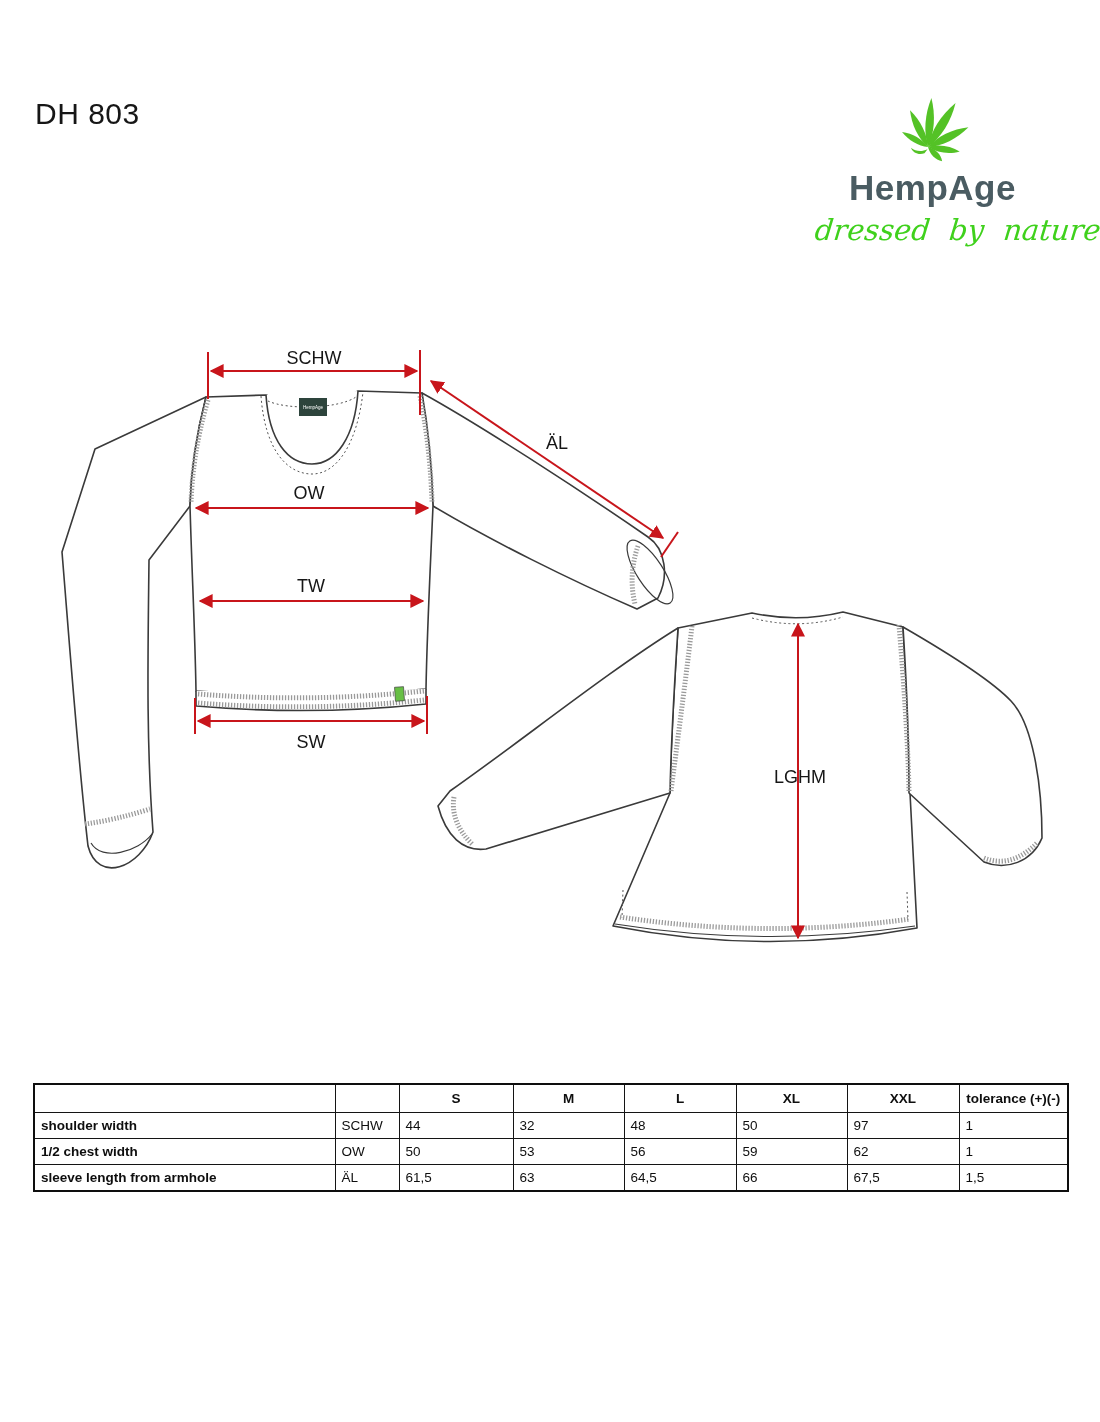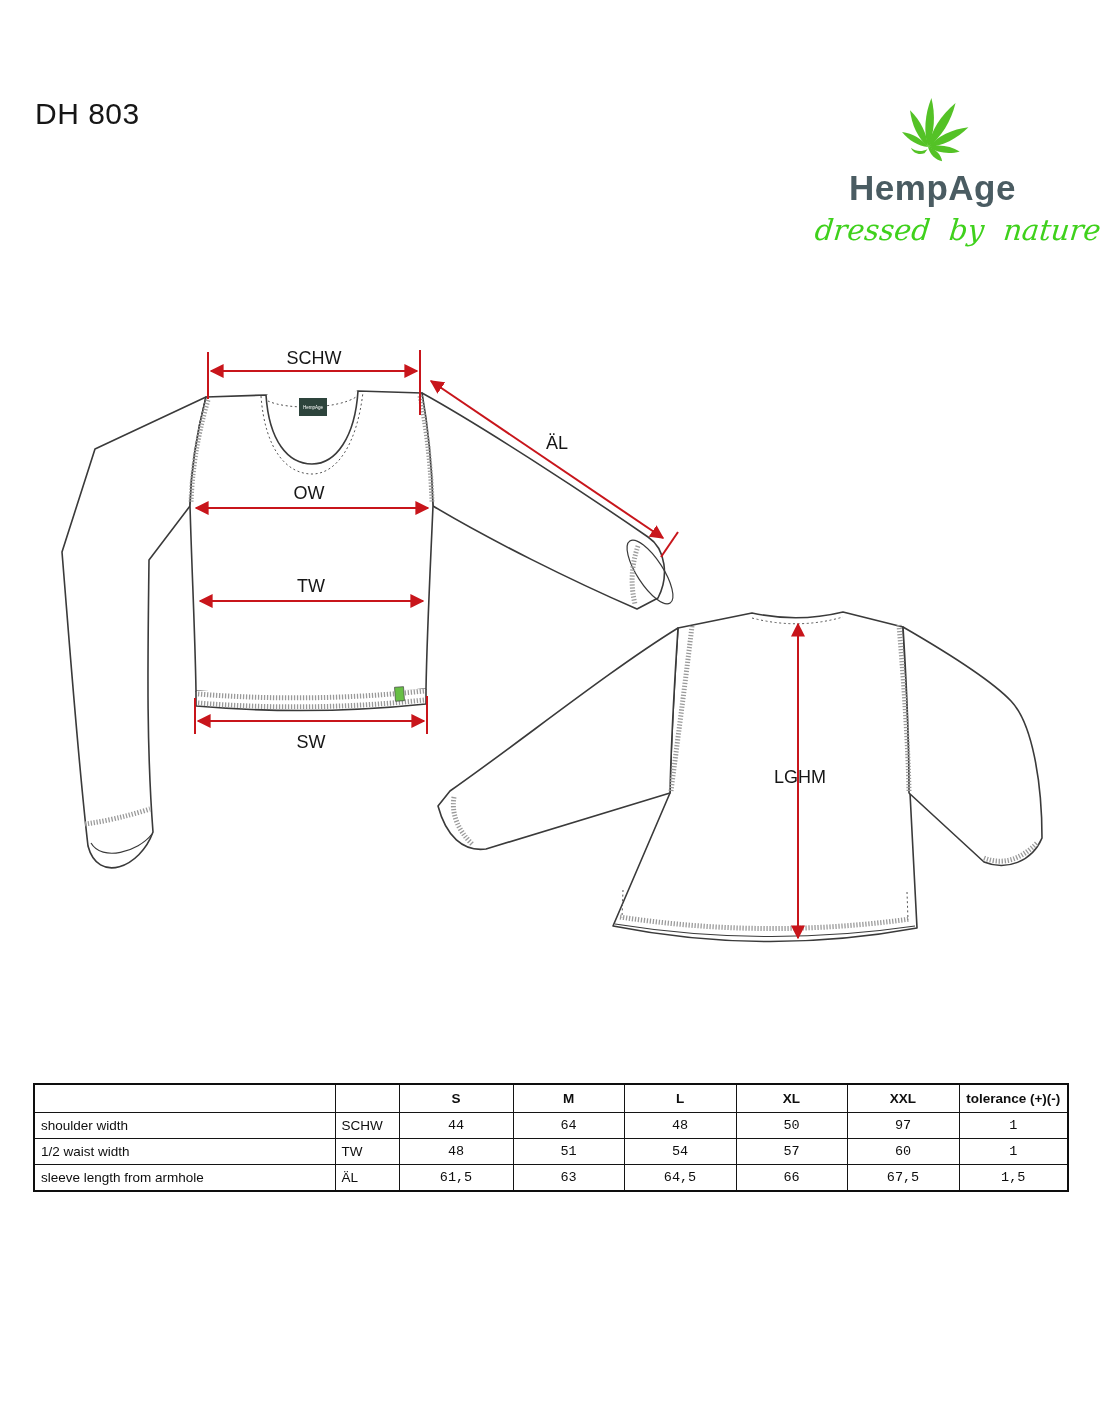--- a/index.html
+++ b/index.html
@@ -21,23 +21,23 @@
   .dim{stroke:#c8151b;stroke-width:2;fill:none;}
   .dimlabel{font-family:"Liberation Sans",sans-serif;font-size:18px;fill:#161616;text-anchor:middle;}
   .necktext{font-family:"Liberation Sans",sans-serif;font-size:4.5px;fill:#ffffff;text-anchor:middle;}
   
   table.sizes{position:absolute;left:33px;top:1083px;border-collapse:collapse;table-layout:fixed;
               font-size:13.5px;color:#0e0e0e;}
   table.sizes th,table.sizes td{border:1.5px solid #141414;padding:0 6px;overflow:hidden;white-space:nowrap;}
   table.sizes{border:2px solid #0e0e0e;}
   table.sizes th{height:27px;font-weight:700;text-align:center;font-size:13.5px;}
   table.sizes td{height:25px;vertical-align:middle;}
-  td.lbl{text-align:left;}
+  td.lbl{text-align:left;font-weight:bold;}
   td.code{text-align:left;}
-  td.num{text-align:center;font-family:Liberation Mono, monospace;}
+  td.num{text-align:left;}
 </style>
 </head>
 <body>
 
 <div id="page">
 
   <div class="title">DH 803</div>
 
   <div class="logo">
     <svg class="leaf" width="120" height="85" viewBox="0 0 120 85">
@@ -181,34 +181,34 @@
         <th>XL</th>
         <th>XXL</th>
         <th>tolerance (+)(-)</th>
       </tr>
     </thead>
     <tbody>
       <tr>
         <td class="lbl">shoulder width</td>
         <td class="code">SCHW</td>
         <td class="num">44</td>
-        <td class="num">64</td>
+        <td class="num">32</td>
         <td class="num">48</td>
         <td class="num">50</td>
         <td class="num">97</td>
         <td class="num">1</td>
       </tr>
       <tr>
-        <td class="lbl">1/2 waist width</td>
-        <td class="code">TW</td>
-        <td class="num">48</td>
-        <td class="num">51</td>
-        <td class="num">54</td>
-        <td class="num">57</td>
-        <td class="num">60</td>
+        <td class="lbl">1/2 chest width</td>
+        <td class="code">OW</td>
+        <td class="num">50</td>
+        <td class="num">53</td>
+        <td class="num">56</td>
+        <td class="num">59</td>
+        <td class="num">62</td>
         <td class="num">1</td>
       </tr>
       <tr>
         <td class="lbl">sleeve length from armhole</td>
         <td class="code">ÄL</td>
         <td class="num">61,5</td>
         <td class="num">63</td>
         <td class="num">64,5</td>
         <td class="num">66</td>
         <td class="num">67,5</td>

